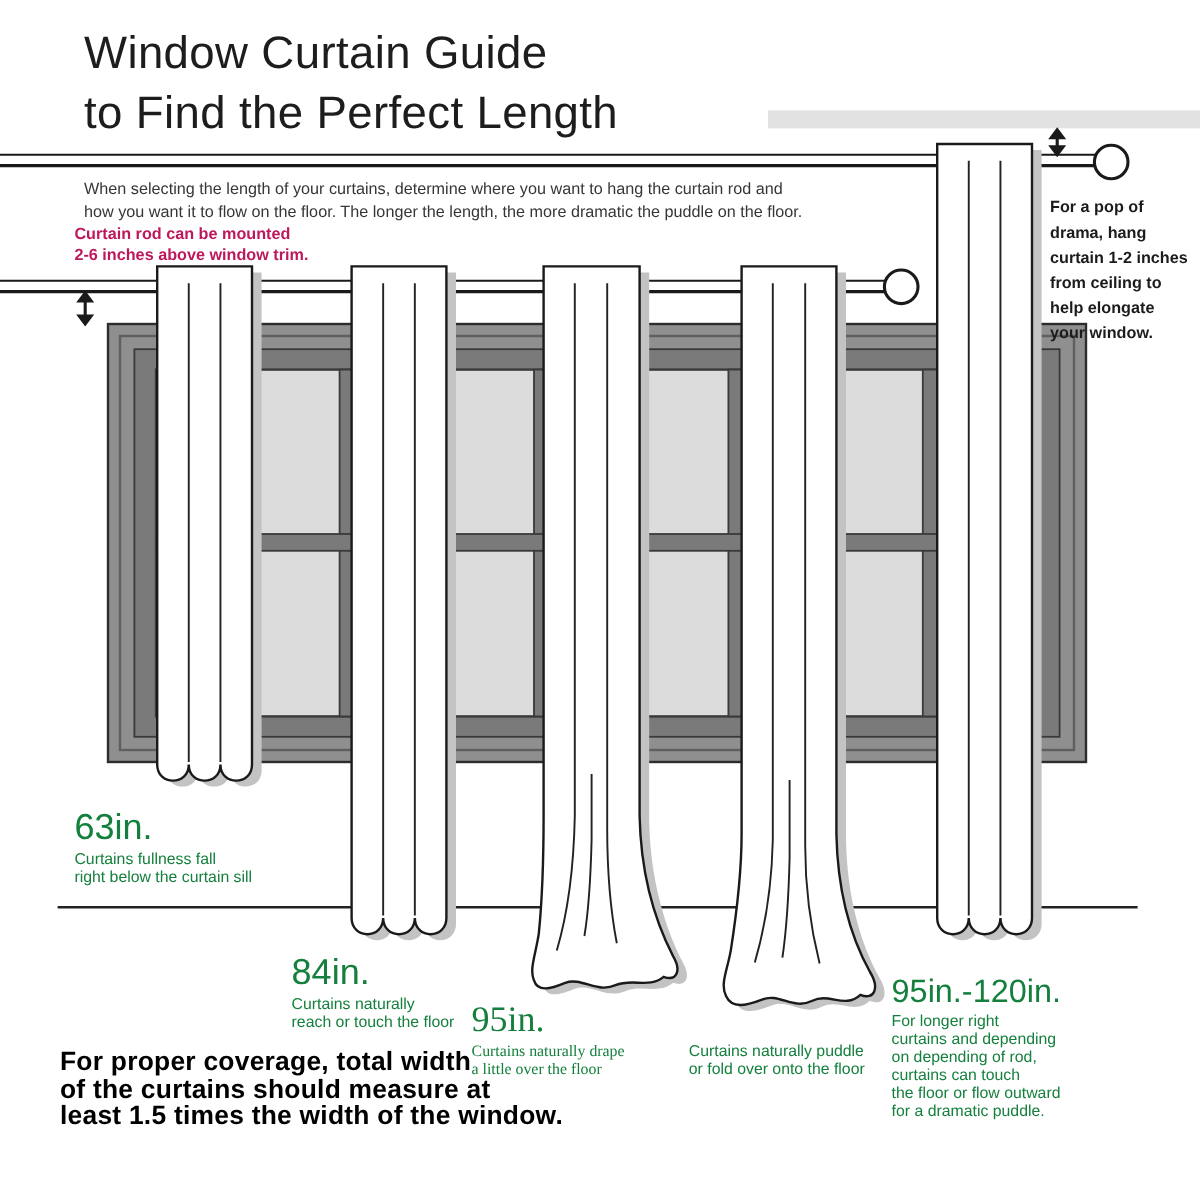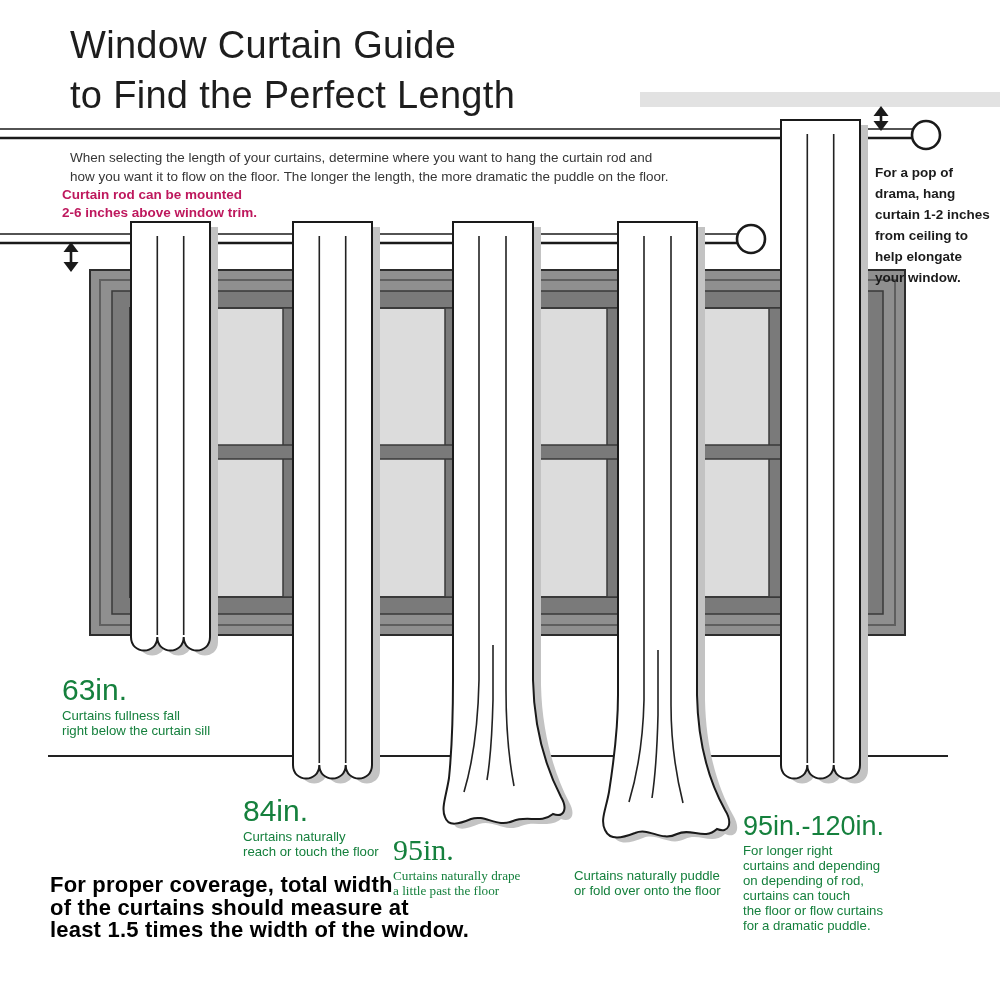--- a/index.html
+++ b/index.html
@@ -163,37 +163,37 @@
     <div class="big">84in.</div>
     <div class="sub">
         <div>Curtains naturally</div>
         <div>reach or touch the floor</div>
       </div>
   </div>
   <div class="clabel c95">
     <div class="big">95in.</div>
     <div class="sub">
         <div>Curtains naturally drape</div>
-        <div>a little past the floor</div>
+        <div>a little over the floor</div>
       </div>
   </div>
   <div class="clabel c108">
     <div class="sub">
         <div>Curtains naturally puddle</div>
         <div>or fold over onto the floor</div>
       </div>
   </div>
   <div class="clabel c95120">
     <div class="big">95in.-120in.</div>
     <div class="sub">
         <div>For longer right</div>
         <div>curtains and depending</div>
         <div>on depending of rod,</div>
         <div>curtains can touch</div>
-        <div>the floor or flow curtains</div>
+        <div>the floor or flow outward</div>
         <div>for a dramatic puddle.</div>
       </div>
   </div>
 
   <div class="txt footer">
       <div>For proper coverage, total width</div>
       <div>of the curtains should measure at</div>
       <div>least 1.5 times the width of the window.</div>
     </div>
 </div>

